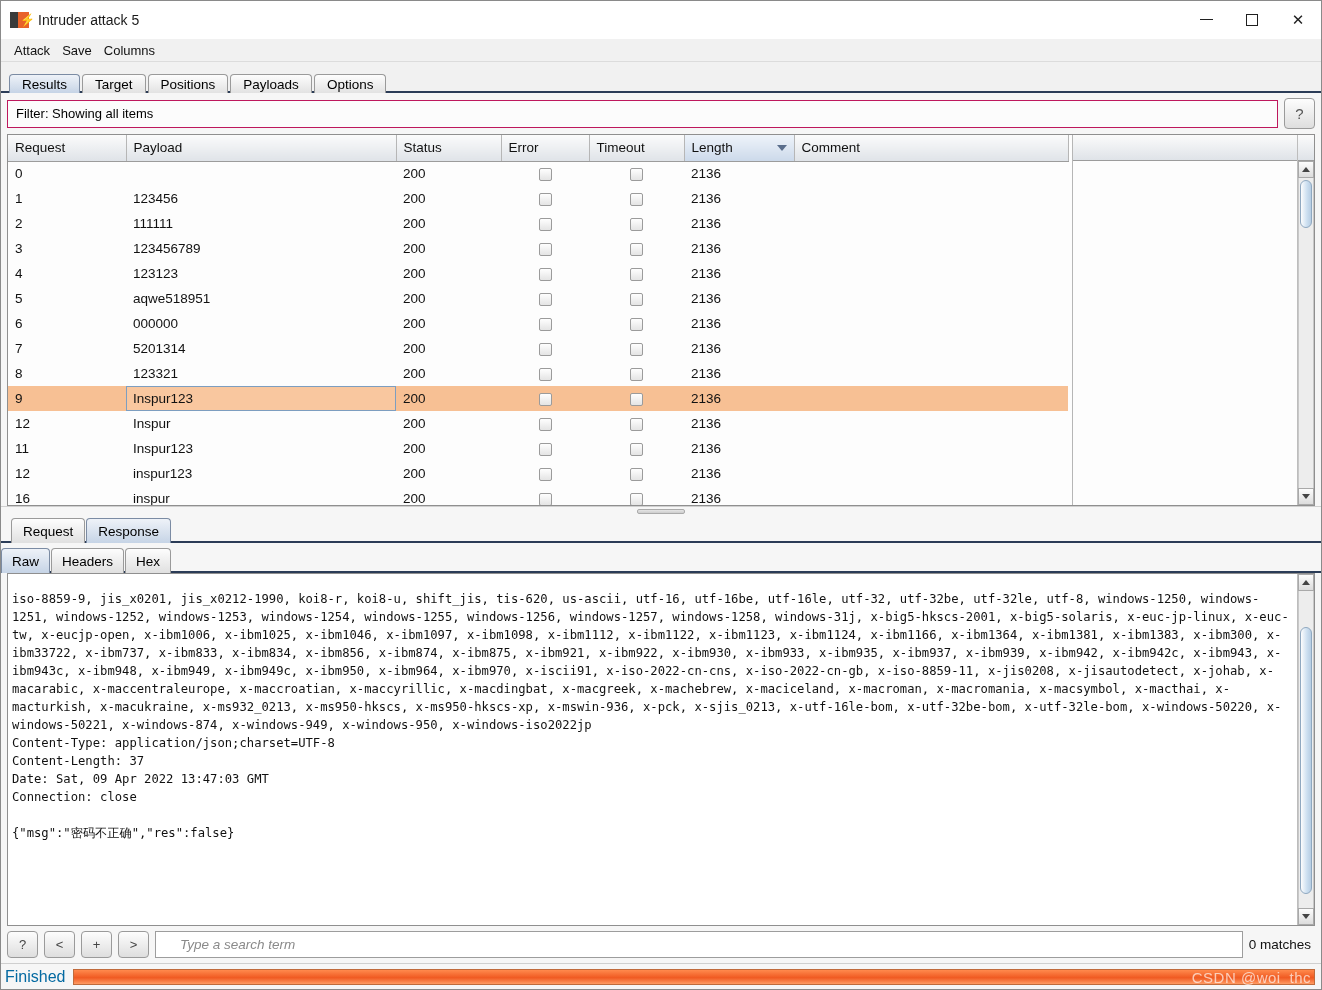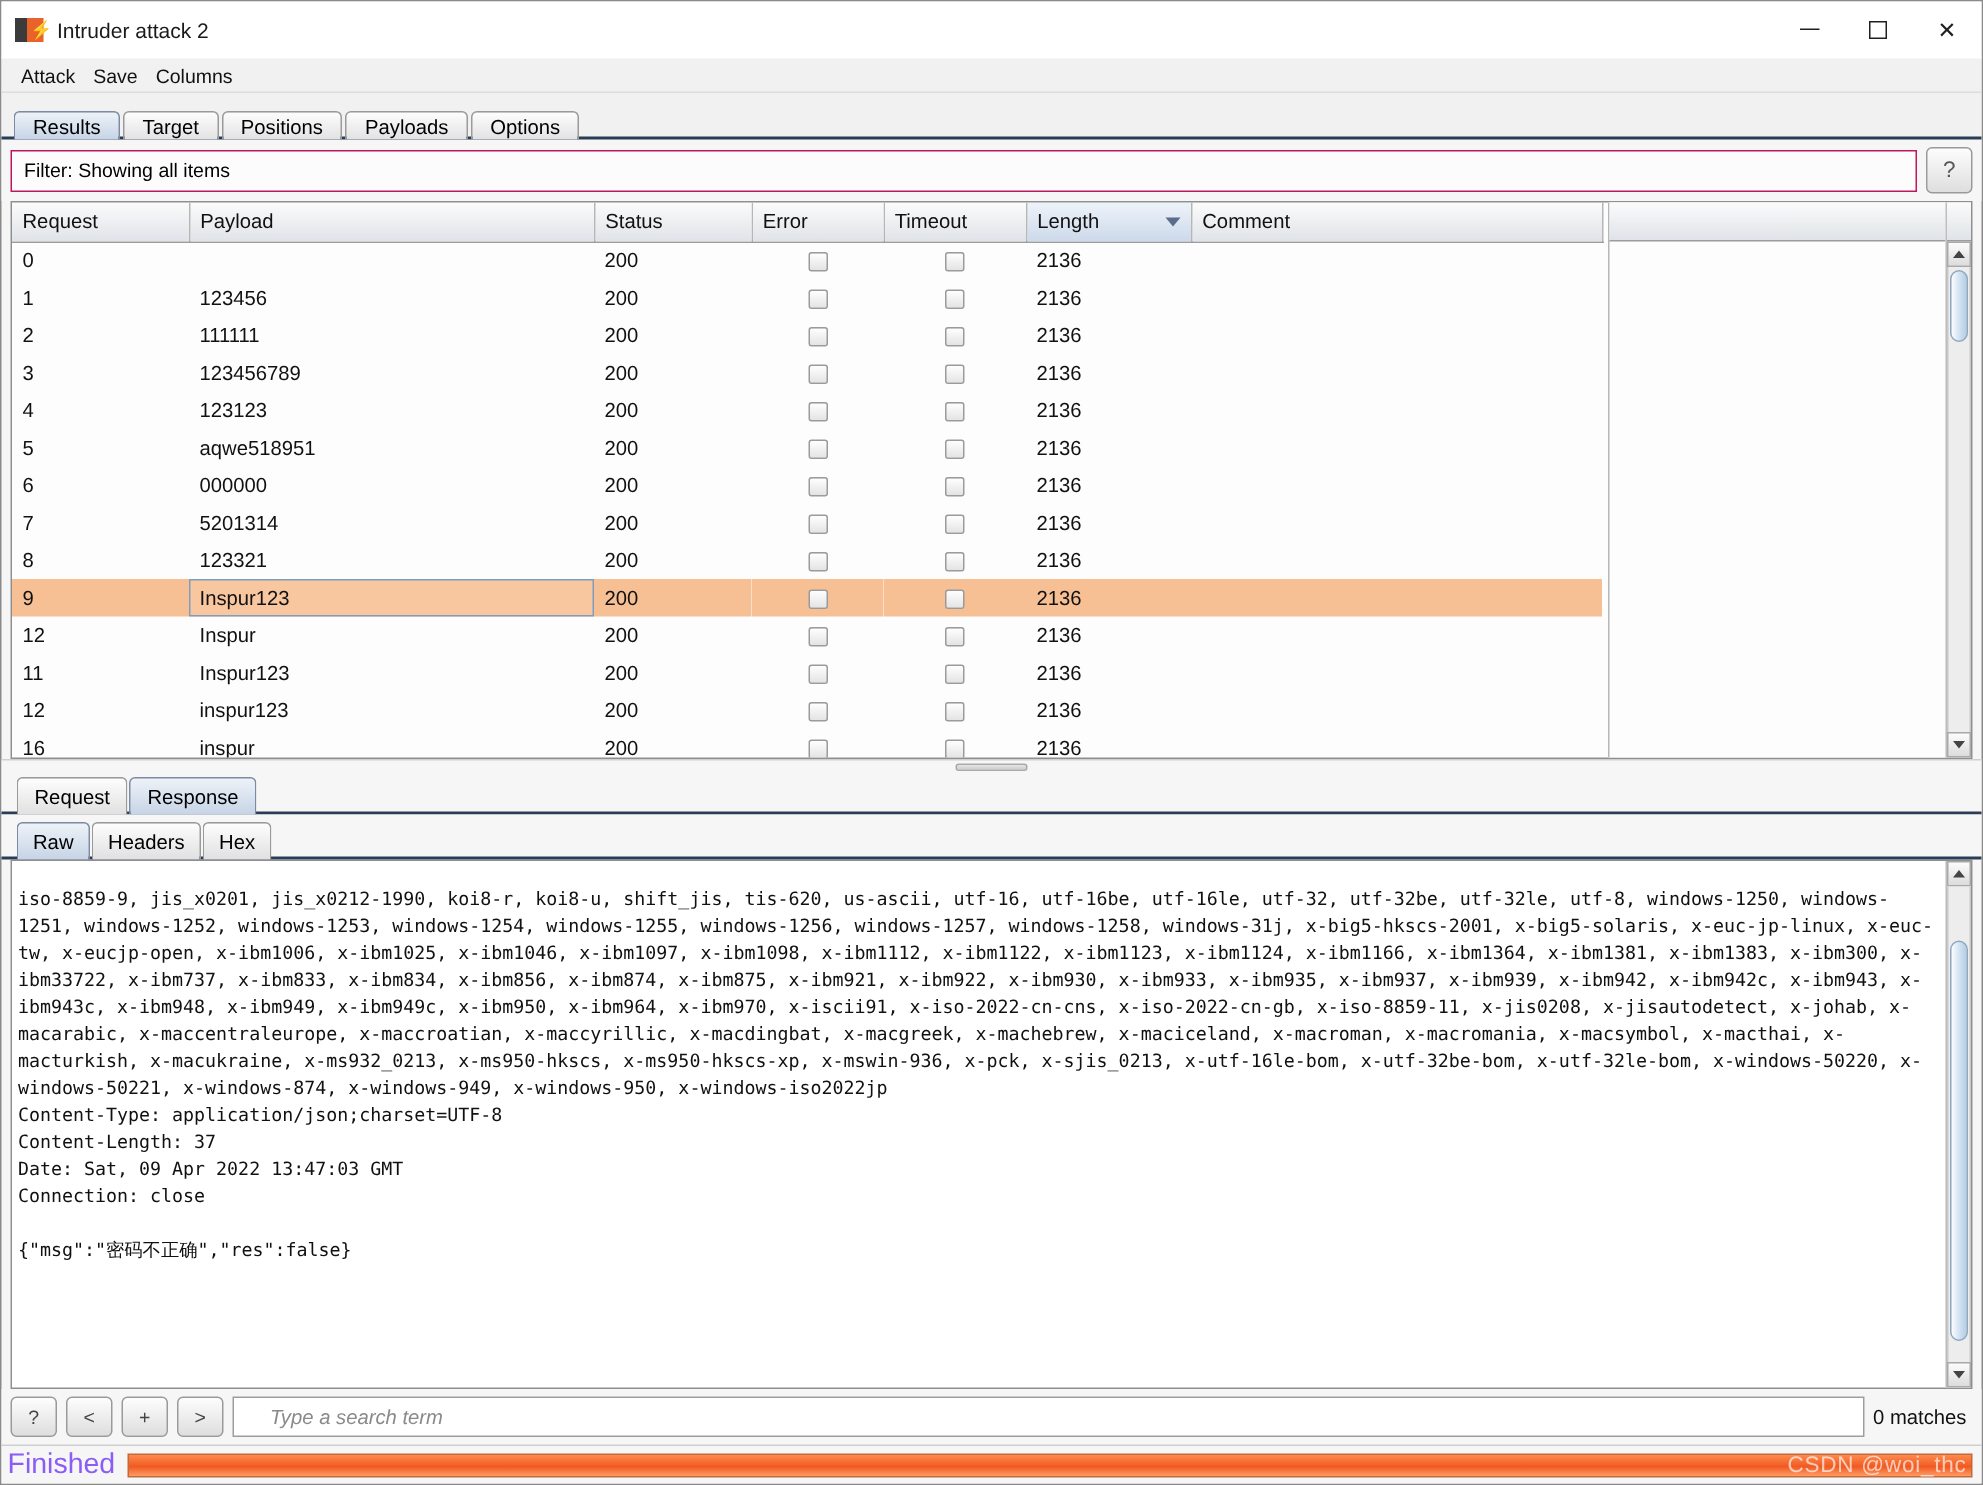--- a/index.html
+++ b/index.html
@@ -293,21 +293,20 @@
   }
   .msgtab.selected {
     background: linear-gradient(#eef2f8, #c6d4e6);
     border-color: #7b8ba3; z-index: 3;
   }
 
   .subtabs {
     height: 30px;
     background: #f6f6f6;
     display: flex; align-items: flex-end;
-    padding-left: 10px;
     flex: 0 0 auto;
     position: relative;
   }
   .subtabs::after {
     content:""; position:absolute; left:0; right:0; bottom:0;
     height:2px; background:#2b3c57;
   }
   .subtab {
     height: 25px; padding: 0 10px;
     display: flex; align-items: center;
@@ -380,21 +379,21 @@
   .statusbar {
     height: 26px;
     flex: 0 0 auto;
     display: flex; align-items: center;
     padding: 0 6px 0 4px;
     gap: 8px;
     background: #f6f6f6;
     border-top: 1px solid #cfcfcf;
     position: relative;
   }
-  .status-label { font-size: 19px; color: #8b5cf6; flex: 0 0 auto; }
+  .status-label { font-size: 16px; color: #0369a1; flex: 0 0 auto; }
   .progress {
     flex: 1 1 auto;
     height: 16px;
     border: 1px solid #c06b3c;
     background: linear-gradient(#ff8a4d, #f05a22 55%, #ff9b63);
     position: relative;
     overflow: hidden;
   }
   .watermark {
     position: absolute;
@@ -410,21 +409,21 @@
 <body>
 
 <div class="app">
 
   <div class="titlebar">
     <div class="title-icon">
       <div class="sq-dark"></div>
         <div class="sq-orange"></div>
         <div class="bolt">⚡</div>
     </div>
-    <div class="title-text">Intruder attack 2</div>
+    <div class="title-text">Intruder attack 5</div>
     <div class="win-buttons">
       <div class="win-btn">
           <span class="glyph-min"></span>
         </div>
       <div class="win-btn">
           <span class="glyph-max"></span>
         </div>
       <div class="win-btn">✕</div>
     </div>
   </div>

